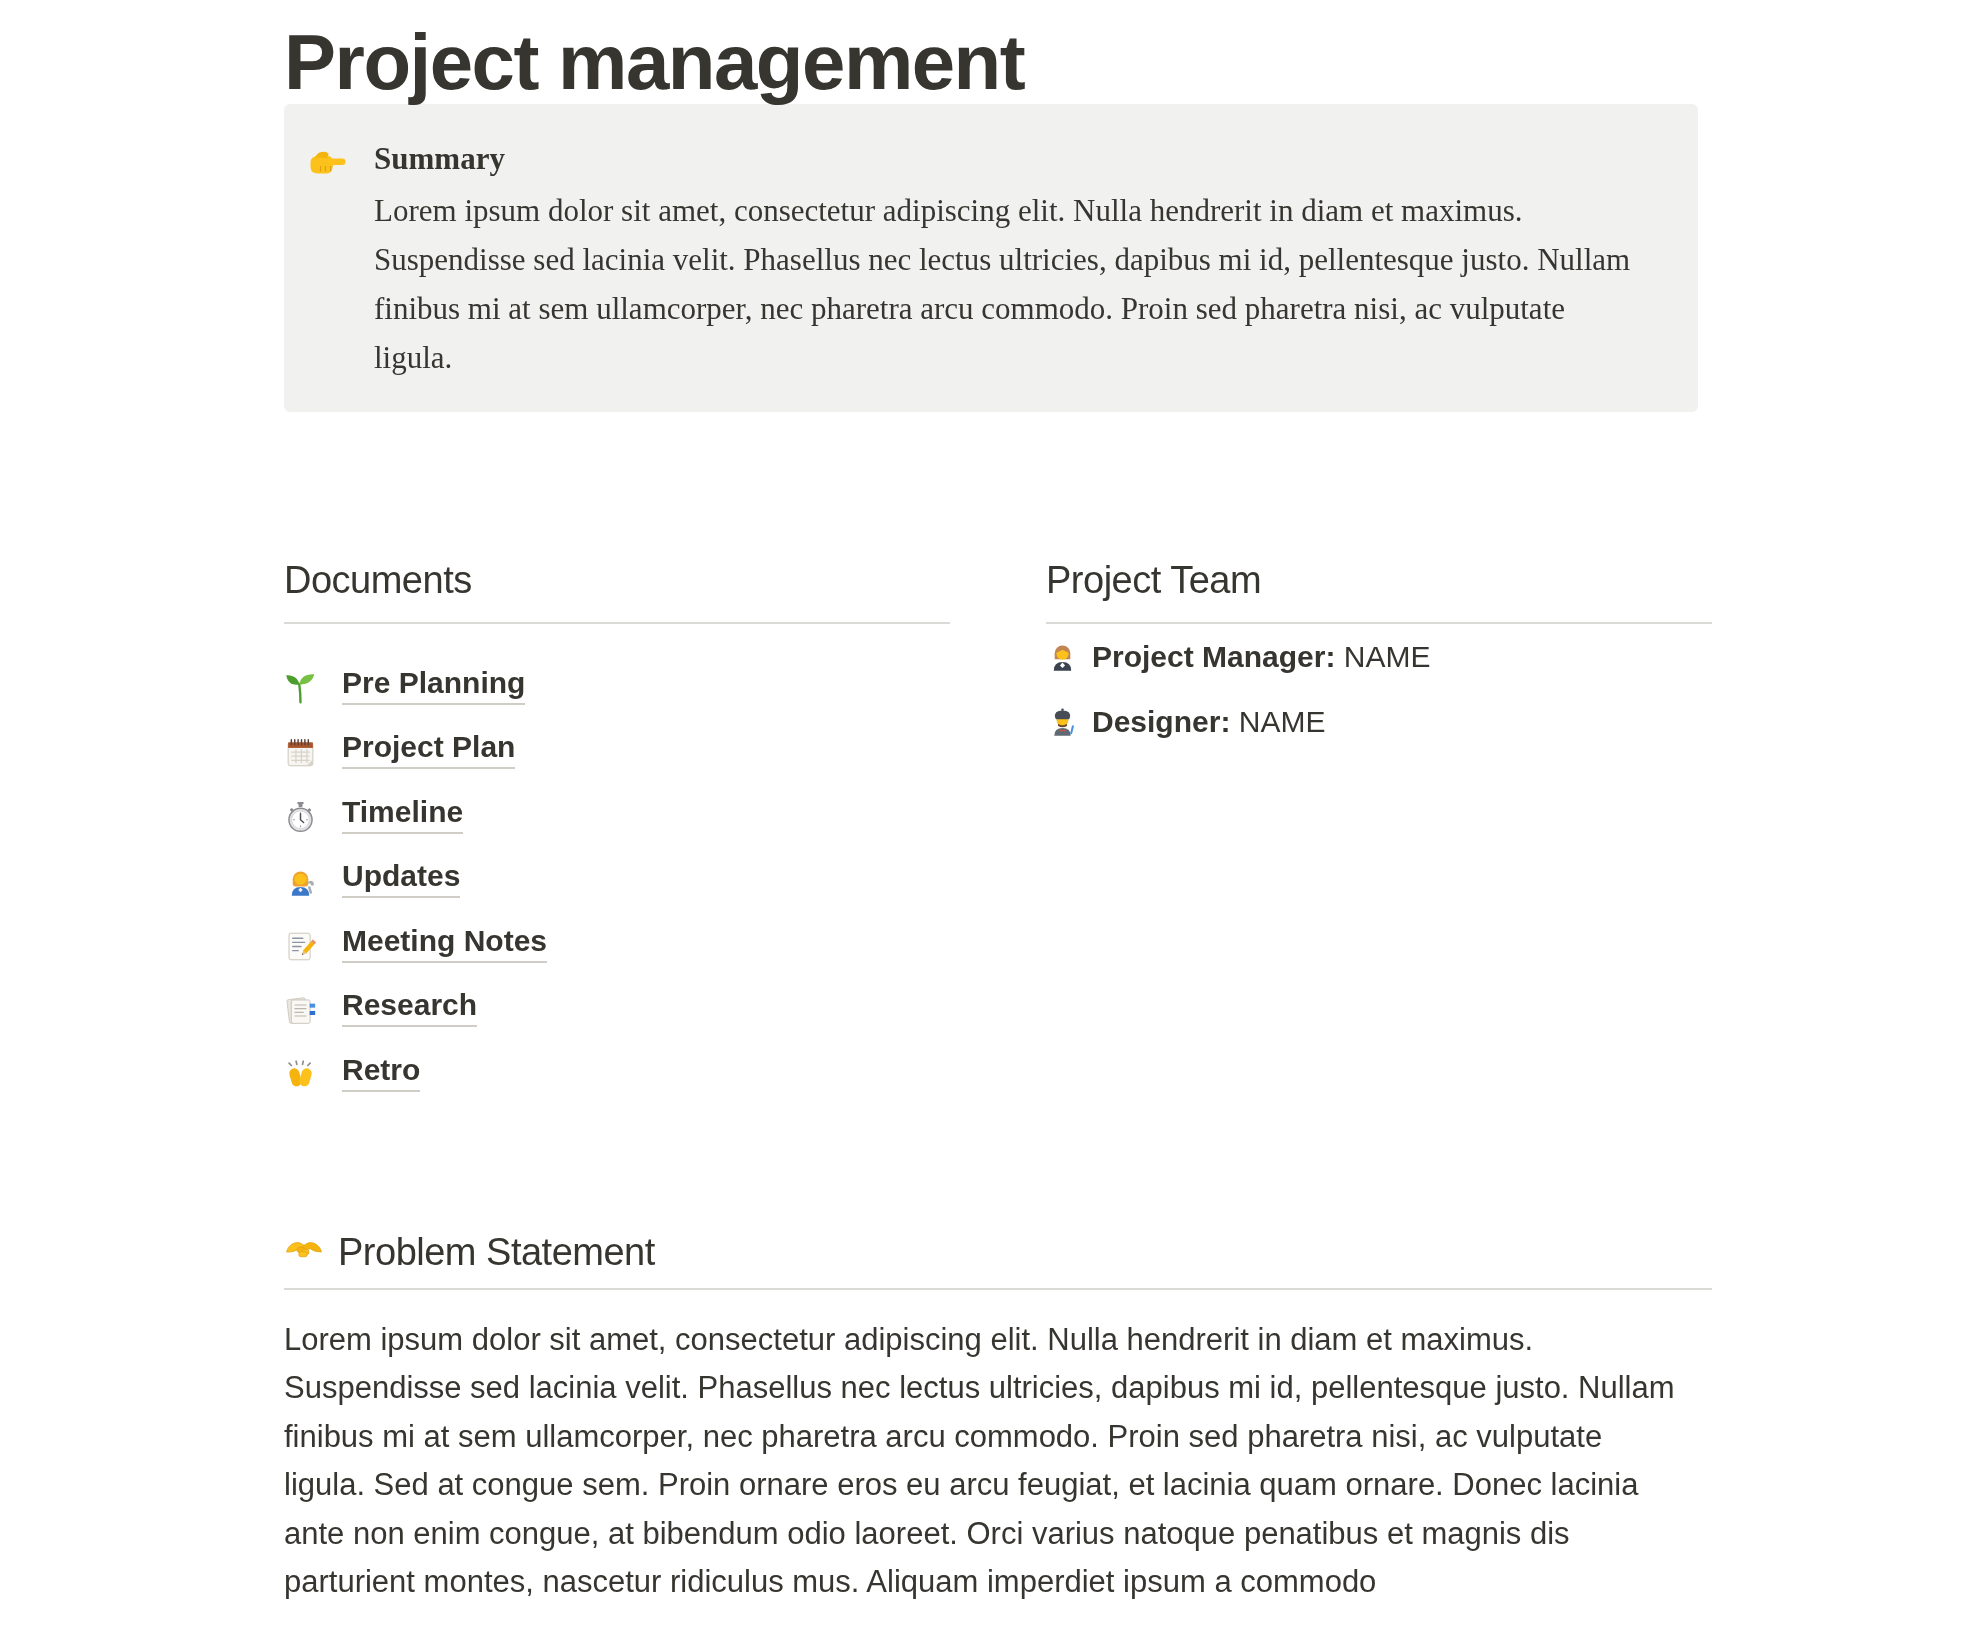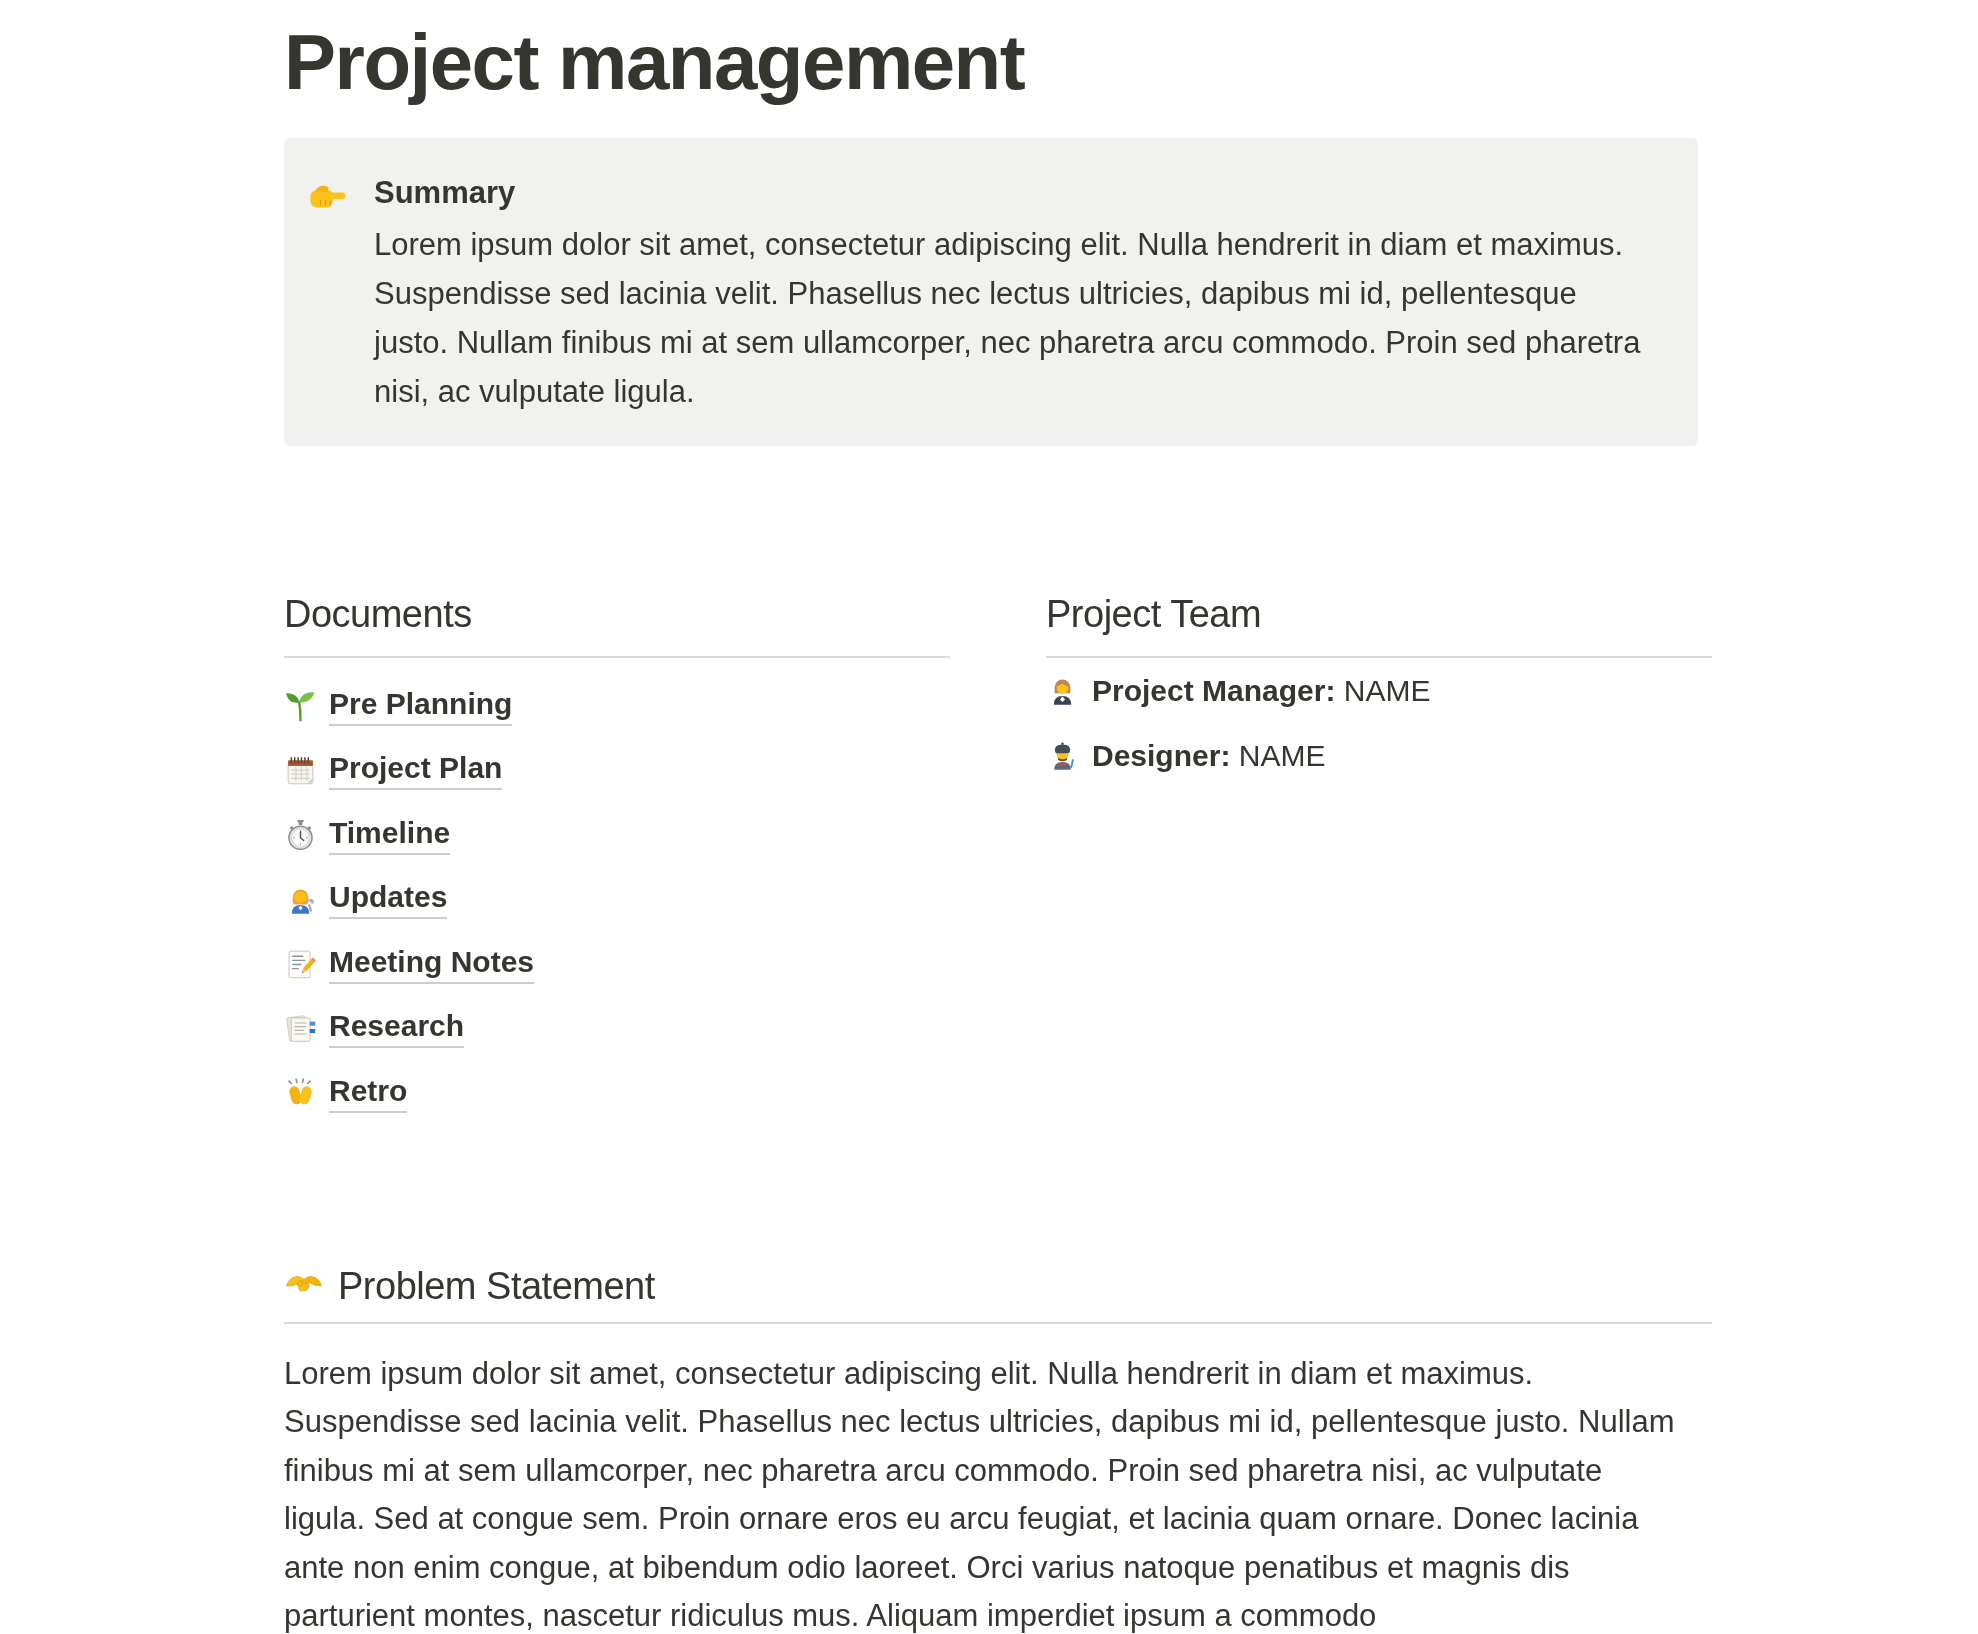--- a/index.html
+++ b/index.html
@@ -14,32 +14,32 @@
     font-family:"Liberation Sans",sans-serif;color:var(--text);
     -webkit-font-smoothing:antialiased;
   }
   .content{width:1428px;margin-left:284px}
   .page-title{
     font-size:78px;font-weight:700;line-height:84px;margin:20px 0 0;
     letter-spacing:-1.5px;
   }
   
   .callout{
-    margin-top:34px;background:var(--callout-bg);border-radius:6px;
-    display:flex;gap:26px;padding:34px 40px 30px 24px;box-sizing:border-box;width:1414px;
+    background:var(--callout-bg);border-radius:6px;
+    display:flex;gap:26px;padding:34px 40px 30px 24px;box-sizing:border-box;width:1414px;font-family:Liberation Serif, serif;
   }
   .callout-icon{width:40px;height:40px;flex:none;margin-top:4px}
   .callout-title{font-size:31px;font-weight:700;line-height:42px}
   .callout-body{font-size:31px;line-height:49px;max-width:1272px;margin-top:6px}
   
   .cols{display:grid;grid-template-columns:1fr 1fr;column-gap:96px;margin-top:146px}
   .h2{font-size:38px;font-weight:400;line-height:44px;margin:0;letter-spacing:-0.5px}
   .rule{border:none;border-top:2px solid var(--divider);margin:20px 0 0}
   ul.link-list{list-style:none;margin:16px 0 0;padding:0}
-  .doc-item{height:64.5px;display:flex;align-items:center;gap:12px}
+  .doc-item{height:64.5px;display:flex;align-items:flex-end;gap:25px}
   .doc-icon{width:33px;height:33px;flex:none}
   .doc-link{
     font-weight:700;font-size:30px;color:var(--text);text-decoration:none;
     border-bottom:2.5px solid var(--underline);padding-bottom:3px;cursor:pointer;
   }
   .team-list{margin-top:16px}
   .team-row{height:64.5px;display:flex;align-items:flex-start;gap:13px;font-size:30px}
   .team-icon{width:33px;height:33px;flex:none}
   .team-role{font-weight:700}
   .team-name{font-weight:400}

